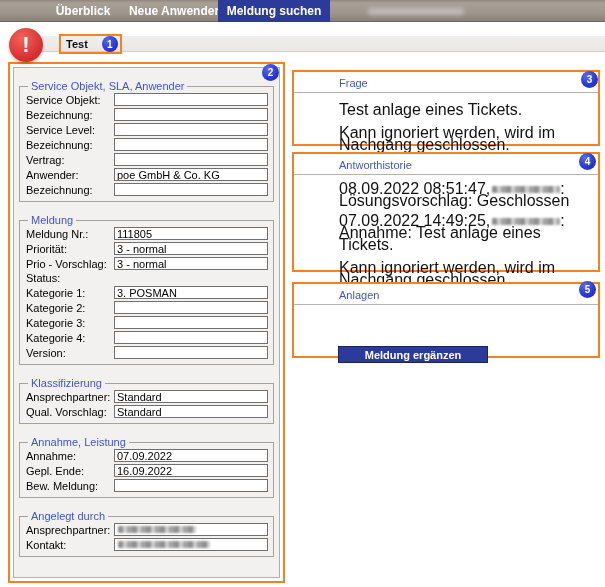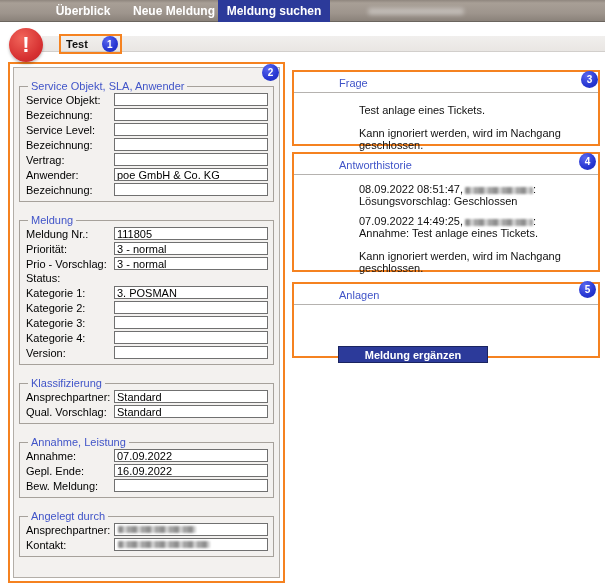--- a/index.html
+++ b/index.html
@@ -80,41 +80,41 @@
     background:repeating-linear-gradient(90deg,#8f8f8f 0 5px,#cdcdcd 5px 9px,#a3a3a3 9px 14px);
     filter:blur(1.2px);
   }
   
   .r-panel{
     position:absolute;left:292px;width:308px;
     border:2px solid #f58220;box-sizing:border-box;background:#fff;
   }
   .panel-title{margin:5px 0 0 45px;color:#4054c8;font-size:11px;}
   .panel-rule{border:none;border-top:1px solid #b5b2af;margin:3px 0 0 0;}
-  .panel-body{margin-left:65px;margin-right:8px;font-size:11px;color:#111;line-height:12px;}
+  .panel-body{margin-left:45px;margin-right:8px;font-size:16px;color:#111;line-height:12px;}
   .p-line{margin-top:11px;}
   .entry{margin-top:8px;}
   .footer-line{margin-top:11px;}
   .name-smudge{width:68px;margin-left:2px;}
   
   .action-btn{
     position:absolute;left:338px;top:346px;width:150px;height:17px;
     background:#2c3a9a;border:1px solid #1a2460;box-sizing:border-box;
     color:#fff;font-weight:bold;font-size:11px;font-family:"Liberation Sans",sans-serif;
     display:flex;align-items:center;justify-content:center;cursor:pointer;
   }
 </style>
 </head>
 <body>
 
 <div id="screen">
 
   <div class="navbar">
     <div class="nav-tab" style="left:38px;width:90px;">Überblick</div>
-    <div class="nav-tab" style="left:128px;width:92px;">Neue Meldung</div>
+    <div class="nav-tab" style="left:128px;width:92px;">Neue Anwender</div>
     <div class="nav-tab active" style="left:218px;width:112px;">Meldung suchen</div>
     <div class="nav-smudge"></div>
   </div>
 
   <div class="alert-icon">!</div>
 
   <div class="title-bar"></div>
   <div class="test-box">
     <span class="ttl">Test</span>
     <span class="callout inline">1</span>

